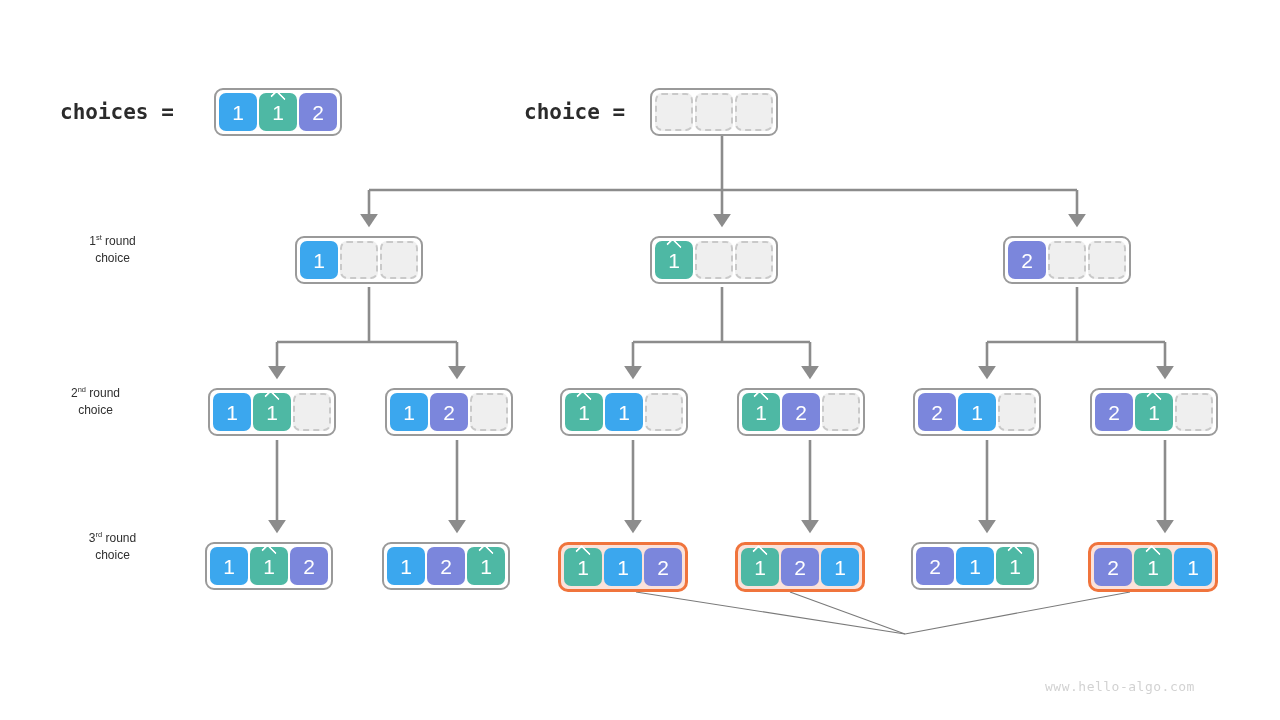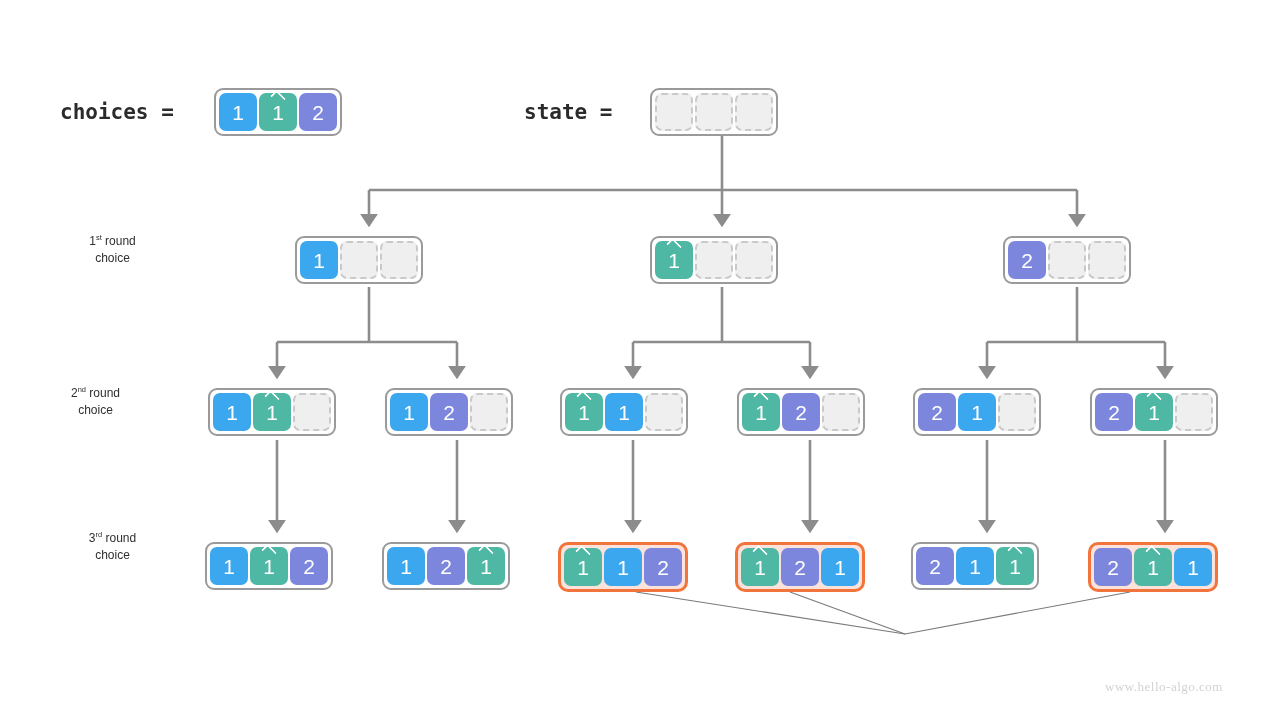--- a/index.html
+++ b/index.html
@@ -155,21 +155,21 @@
     </g>
 
     <g stroke="#7a7a7a" stroke-width="1.1" fill="none">
       <path d="M636,592 L905,634"></path>
       <path d="M790,592 L905,634"></path>
       <path d="M1130,592 L905,634"></path>
     </g>
   </svg>
 
   <div class="kvlabel" style="left:60px;top:100px;">choices =</div>
-  <div class="kvlabel" style="left:524px;top:100px;">state =</div>
+  <div class="kvlabel" style="left:524px;top:100px;">choice =</div>
 
   <div class="node" id="choices-node" style="left:214px;top:88px;">
       <div class="cell blue">
         <span>1</span>
       </div>
       <div class="cell teal">
         <span class="hat">1</span>
       </div>
       <div class="cell purple">
         <span>2</span>
@@ -331,15 +331,15 @@
         </div>
         <div class="cell teal">
           <span class="hat">1</span>
         </div>
         <div class="cell blue">
           <span>1</span>
         </div>
       </div>
     </div>
 
-  <div class="watermark" style="left:1105px;top:679px;font-family:Liberation Serif, serif;">www.hello-algo.com</div>
+  <div class="watermark" style="left:1045px;top:679px;">www.hello-algo.com</div>
 
 </div>
 
 </body></html>

